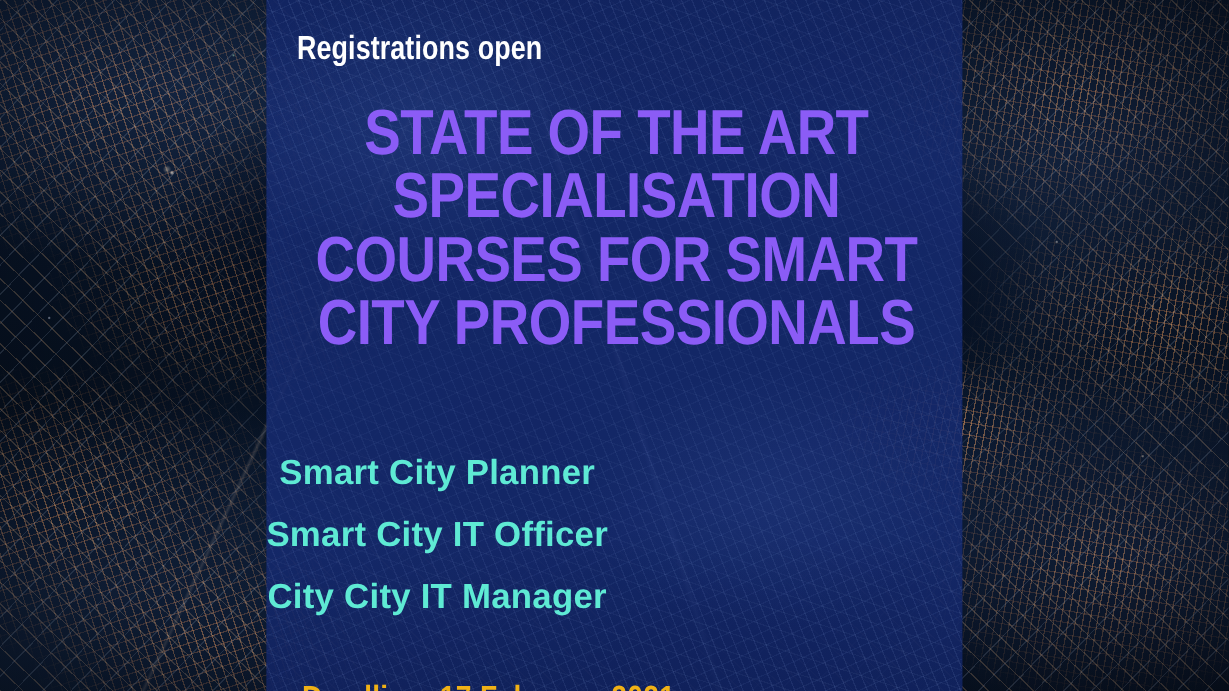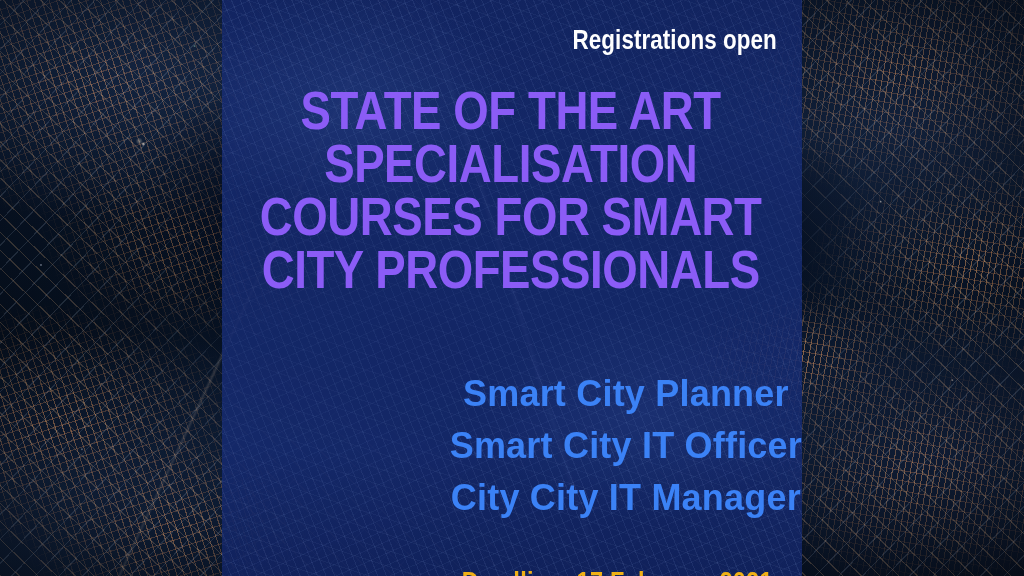--- a/index.html
+++ b/index.html
@@ -134,21 +134,21 @@
 
   
   #content {
     position: absolute;
     left: 222px;
     top: 0;
     width: 580px;
     height: 576px;
     display: flex;
     flex-direction: column;
-    align-items: flex-end;
+    align-items: flex-start;
     text-align: center;
     z-index: 5;
   }
 
   #kicker {
     margin-top: 25px;
     font-size: 28px;
     line-height: 1.1;
     font-weight: bold;
     color: #ffffff;
@@ -173,23 +173,23 @@
     white-space: nowrap;
   }
 
   #courses {
     margin-top: 48px;
     display: flex;
     flex-direction: column;
     gap: 22px;
   }
   #courses .course {
-    color: #3b82f6;
-    font-weight: bold;
-    font-size: 36px;
+    color: #5eead4;
+    font-weight: bold;
+    font-size: 29px;
     line-height: 30px;
     letter-spacing: 0.2px;
     white-space: nowrap;
   }
 
   #deadline {
     margin-top: 54px;
     color: #f0b116;
     font-weight: bold;
     font-size: 28px;

